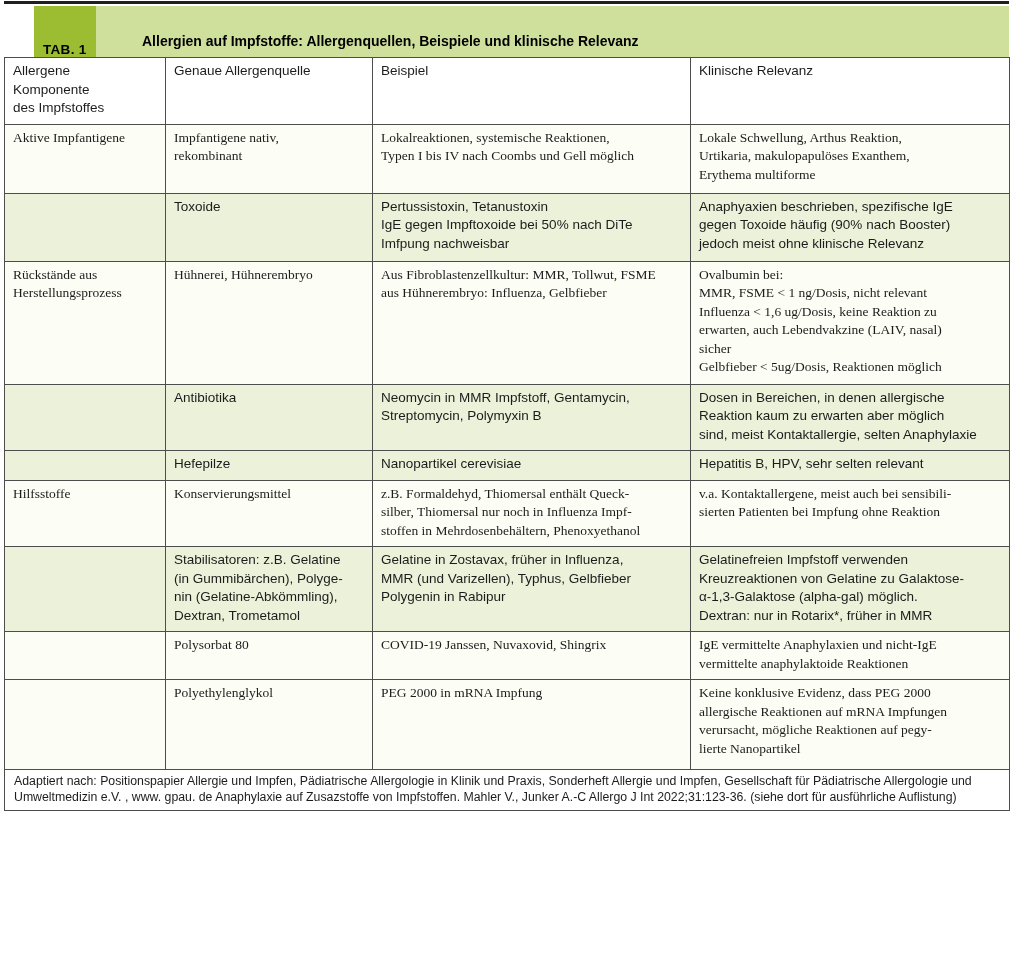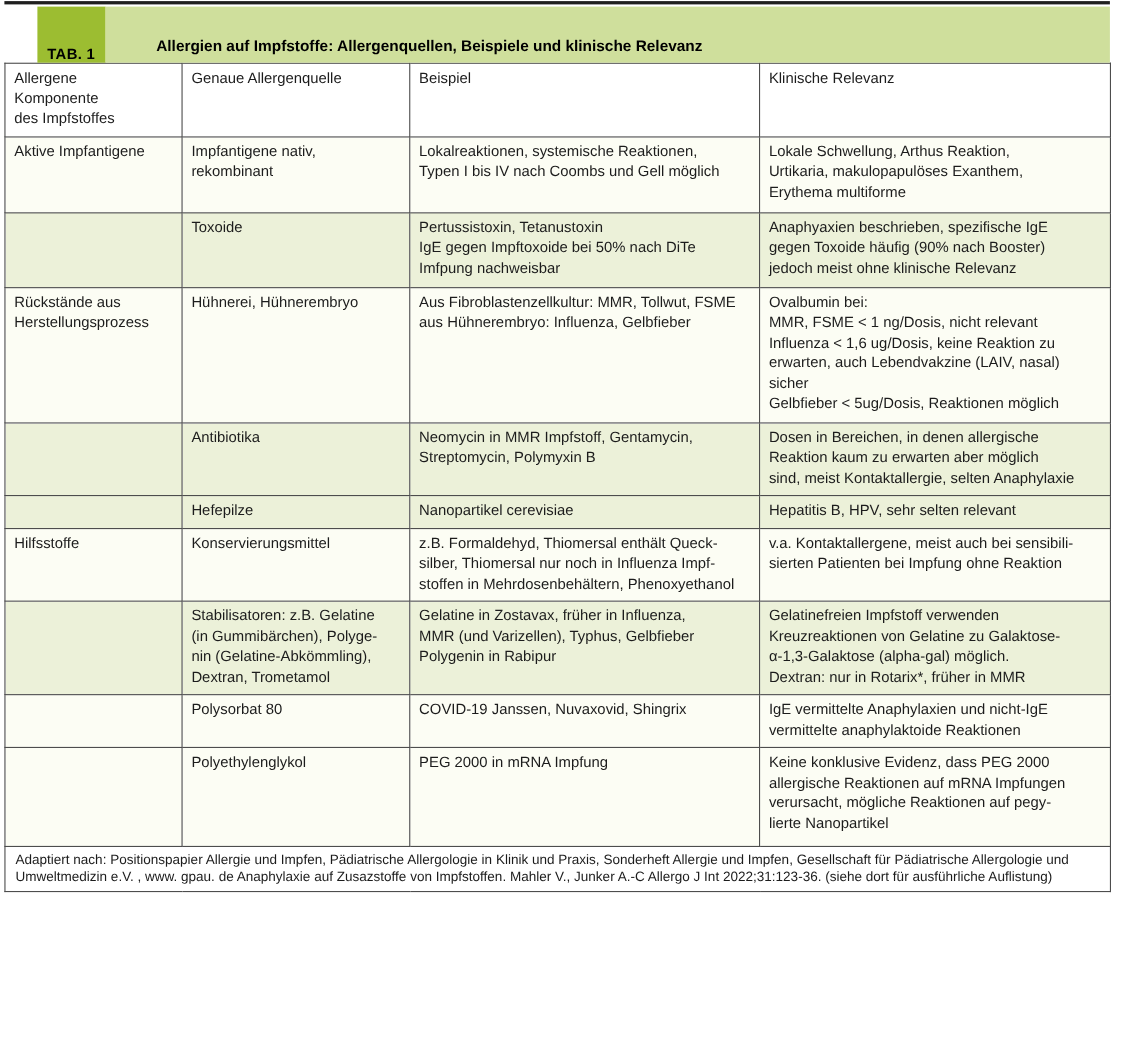--- a/index.html
+++ b/index.html
@@ -68,21 +68,21 @@
     font-weight:normal;
     font-size:13.5px;
     line-height:18.5px;
     padding:4px 20px 6px 8px;
     white-space:pre-line;
     color:var(--text);
     overflow:hidden;
     box-sizing:border-box;
   }
   thead th{background:var(--header-white);}
-  tbody tr.white td{background:var(--row-white);}
+  tbody tr.white td{background:var(--row-white);font-family:Liberation Serif, serif;}
   tbody tr.green td{background:var(--row-green);}
   tfoot td.footnote-cell{
     background:#ffffff;
     font-size:12.3px;
     line-height:15.5px;
     padding:4px 9px 5px 9px;
     white-space:pre-line;
   }
 </style>
 </head>

